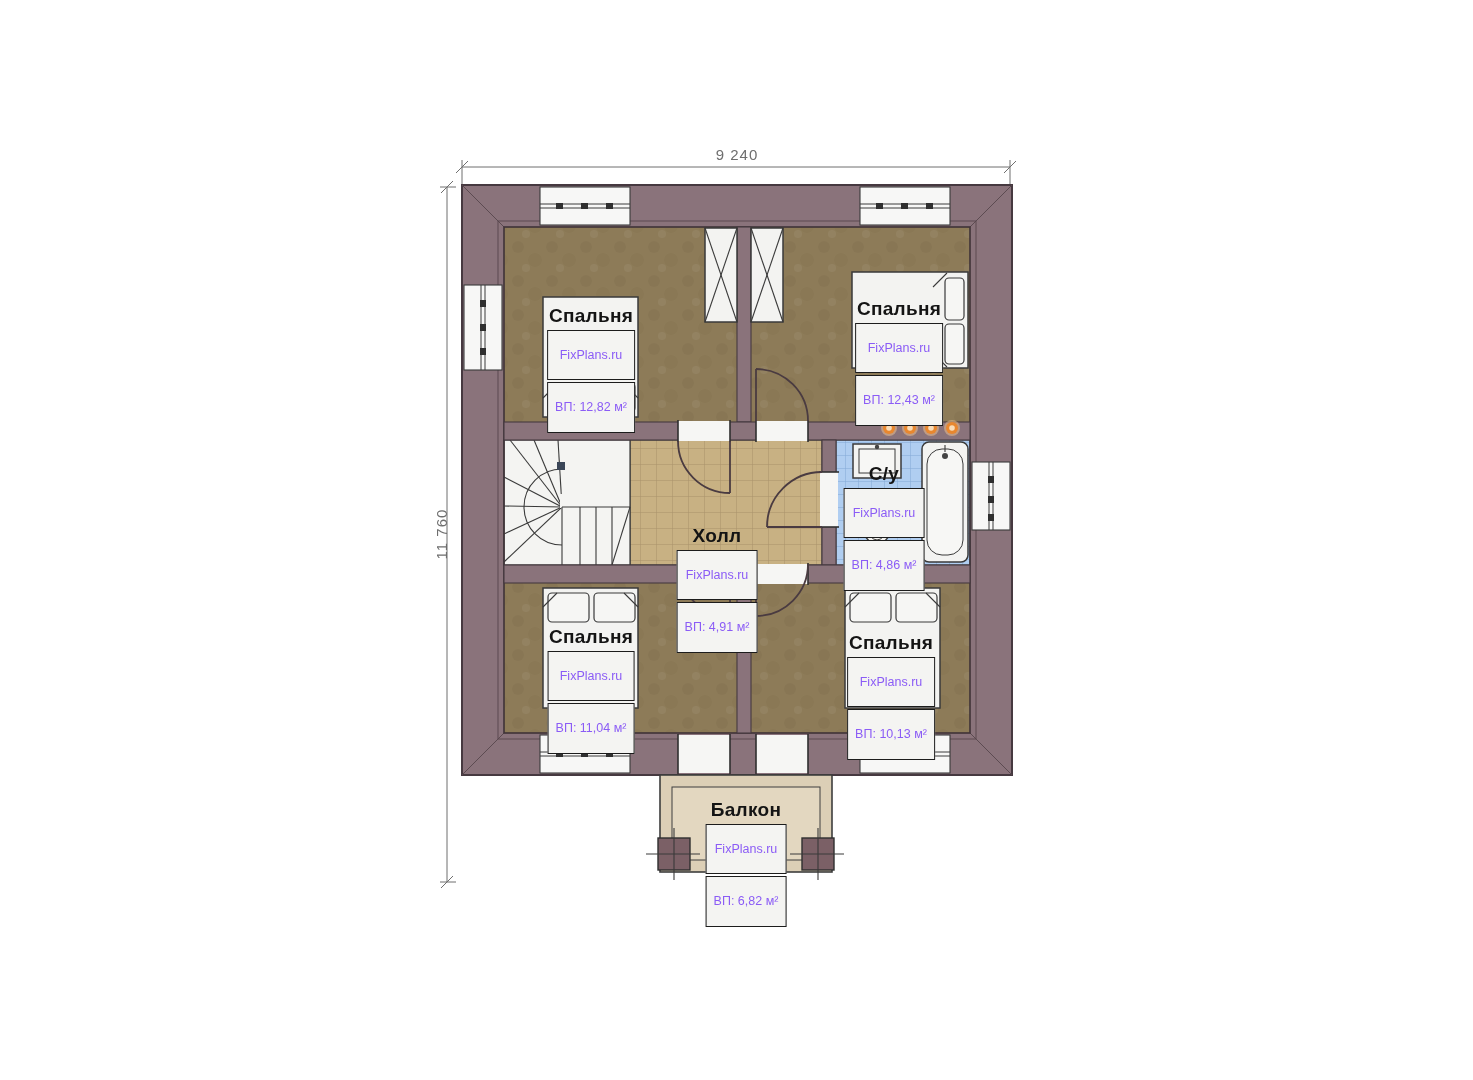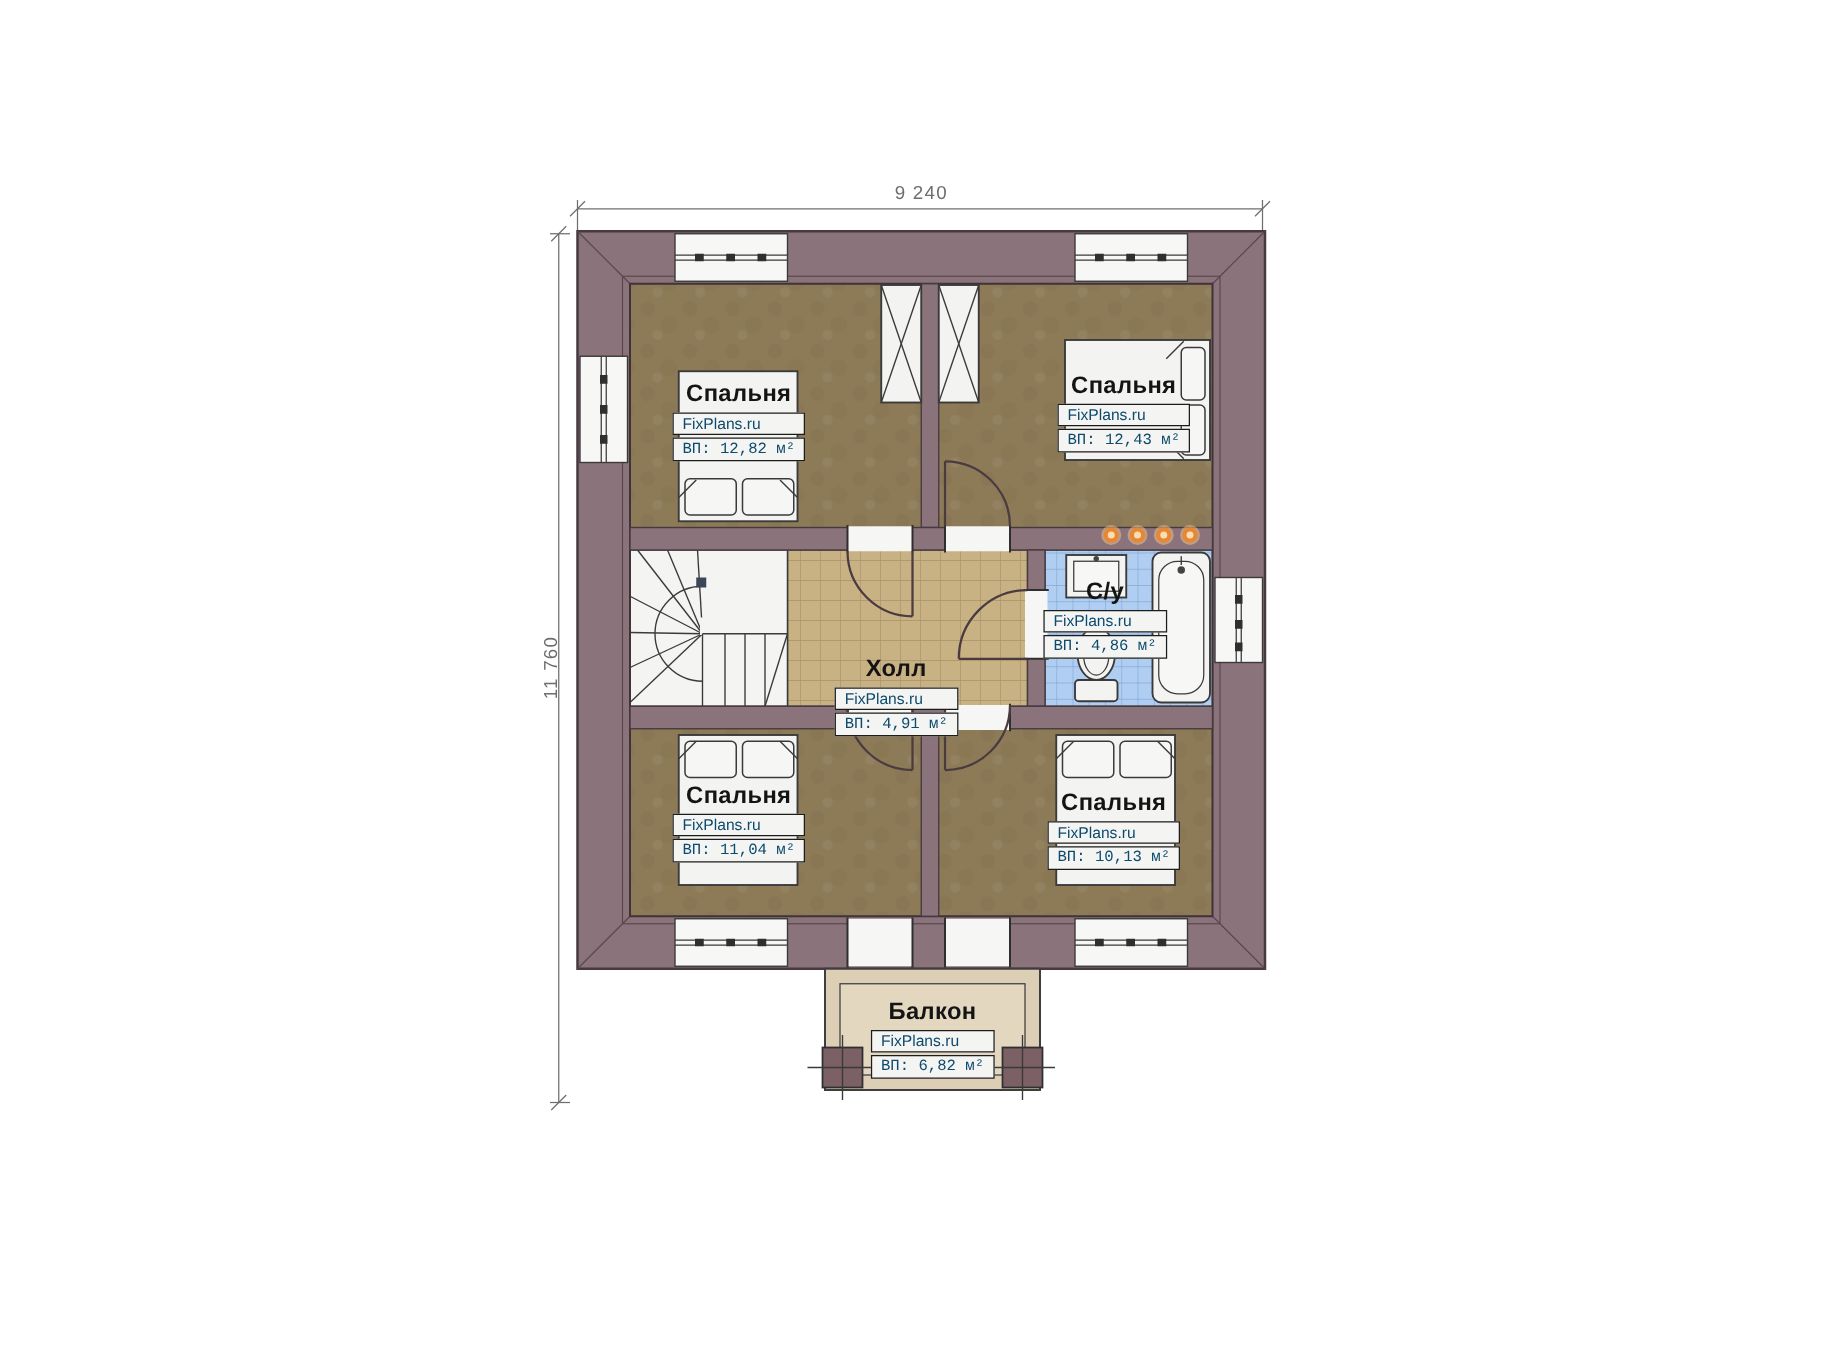--- a/index.html
+++ b/index.html
@@ -43,24 +43,24 @@
     display:flex;flex-direction:column;align-items:center;
     color:#141414;
   }
   .room-name{
     font-weight:700;font-size:19px;letter-spacing:.3px;
     margin-bottom:3px;white-space:nowrap;color:#141414;
   }
   .box-stack{display:flex;flex-direction:column;align-items:stretch;}
   .label-box{
     border:1.6px solid #1c1c1c;background:#f4f4f2;
-    font-size:12.5px;line-height:1.3;padding:0 7px;
-    white-space:nowrap;color:#0c4a6e;
+    font-size:12.5px;line-height:1.3;padding:16px 7px;
+    text-align:center;white-space:nowrap;color:#8b5cf6;
   }
-  .label-box + .label-box{margin-top:2px;font-family:Liberation Mono, monospace;}
+  .label-box + .label-box{margin-top:2px;}
   .dim{
     position:absolute;z-index:2;
     font-size:15px;color:var(--dimension,#6e6e6e);
     white-space:nowrap;letter-spacing:1px;
   }
   .dim-top{left:737px;top:146px;transform:translateX(-50%);}
   .dim-left{left:441px;top:534px;transform:translate(-50%,-50%) rotate(-90deg);}
 </style>
 </head>
 <body>

